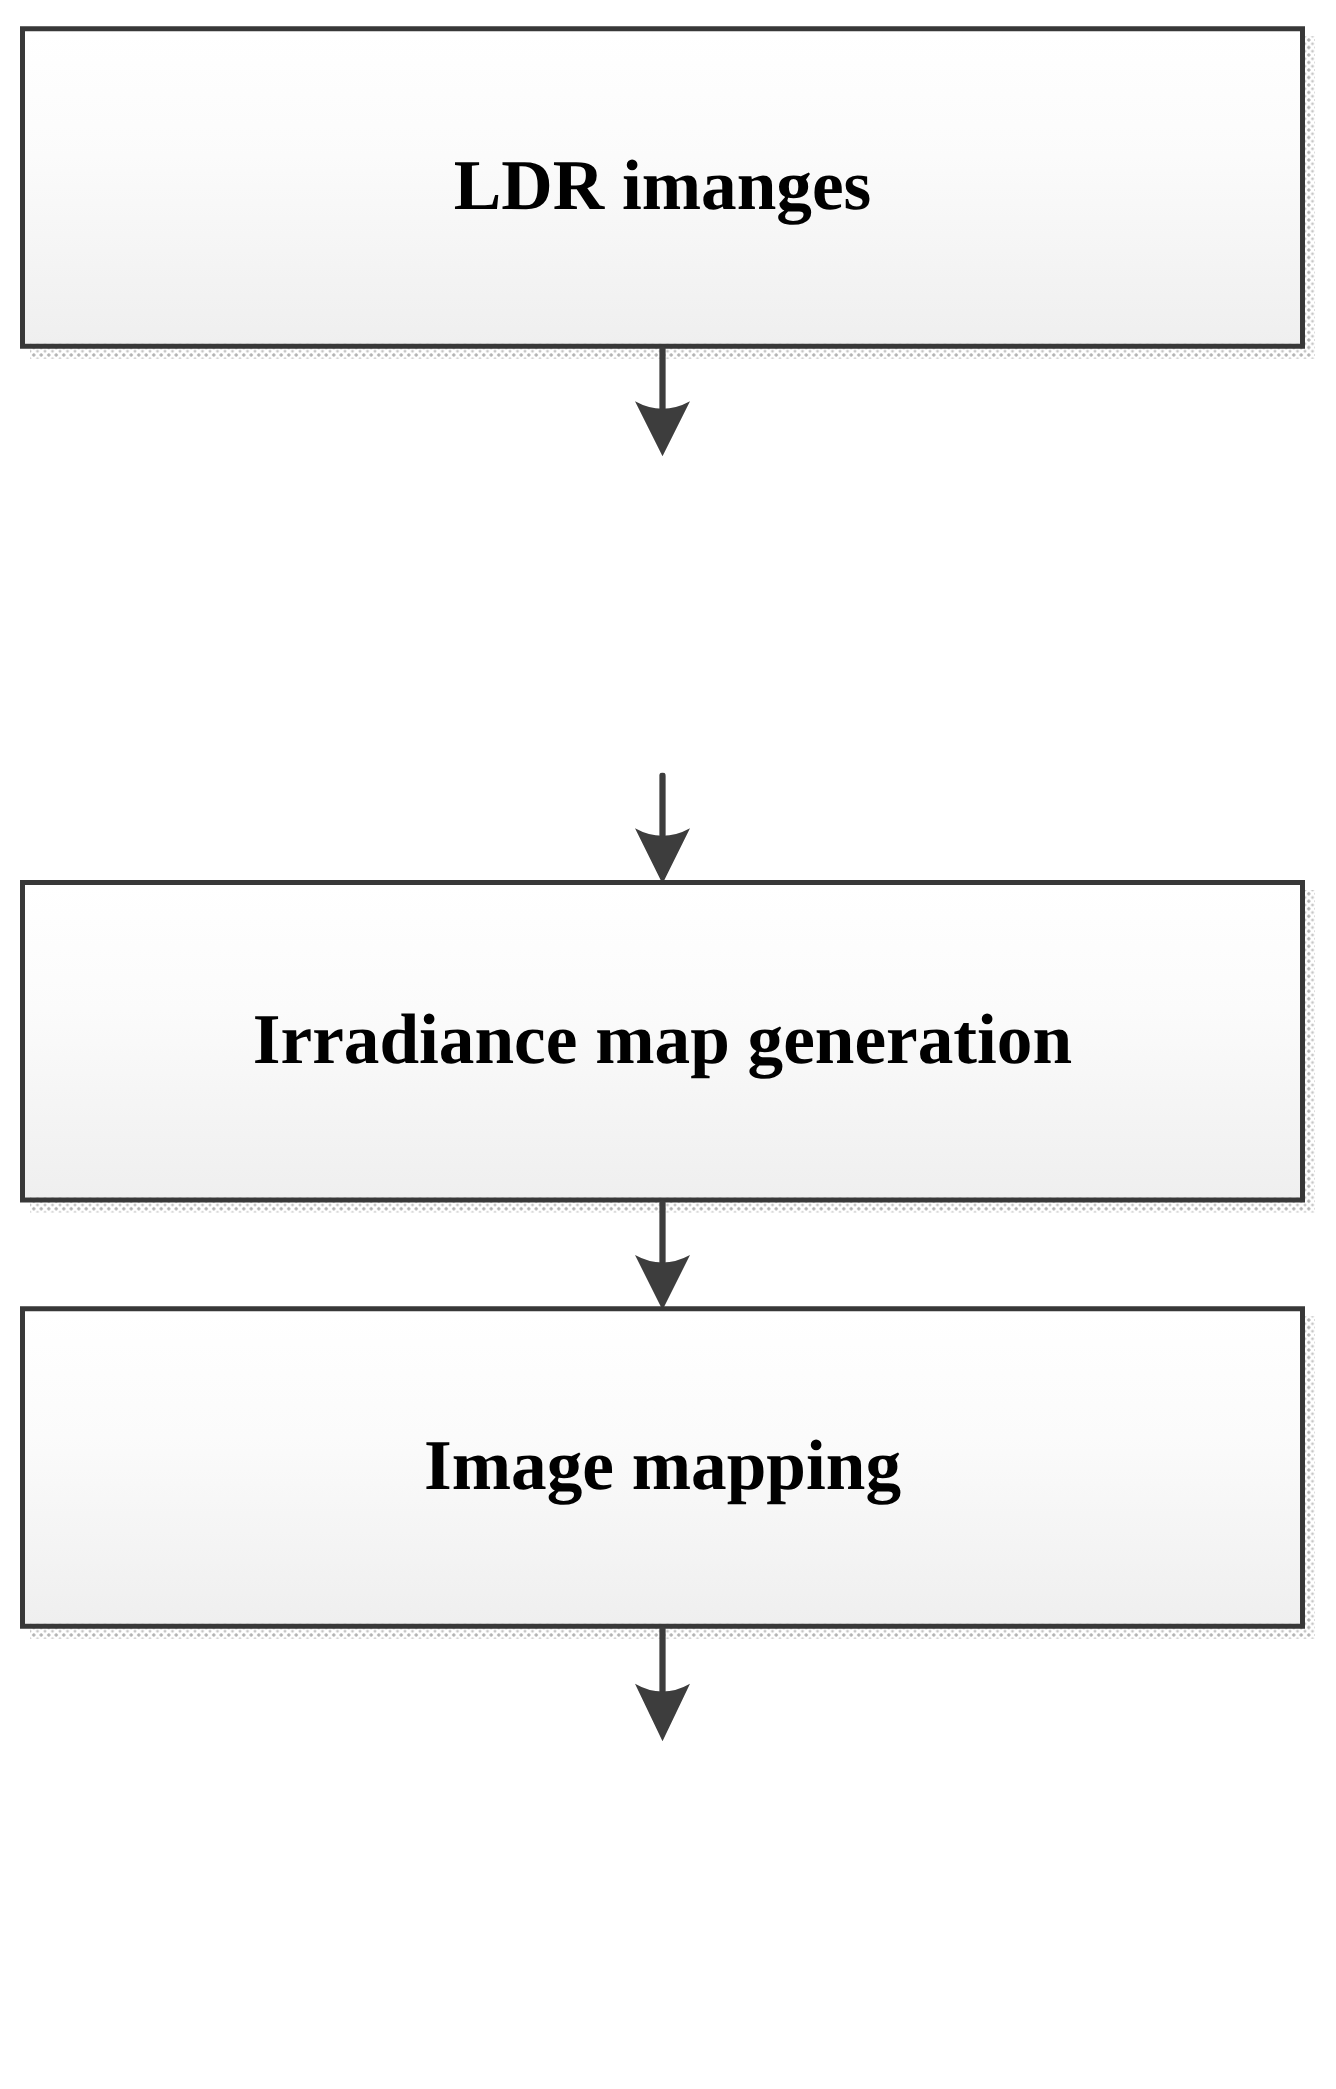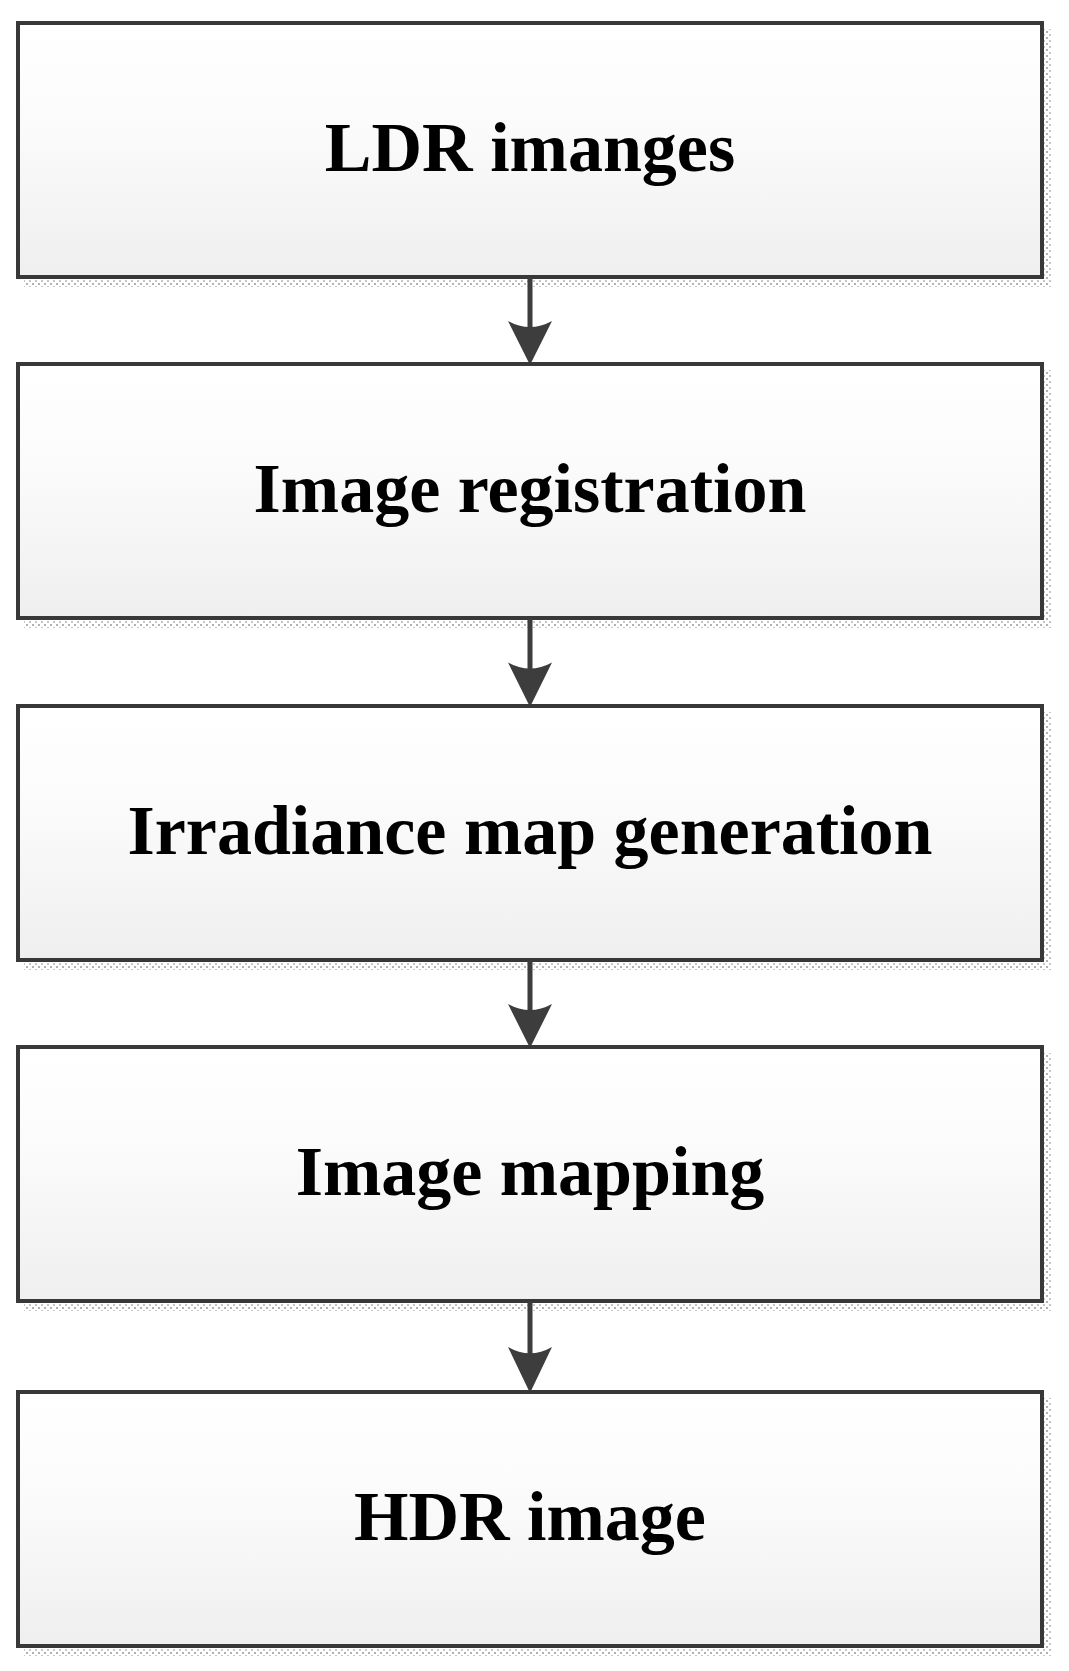--- a/index.html
+++ b/index.html
@@ -41,21 +41,21 @@
     width: 1028px;
     height: 258px;
     box-sizing: border-box;
     border: 4px solid #383838;
     background: linear-gradient(180deg, #ffffff 0%, #fbfbfb 40%, #efefef 100%);
     display: flex;
     align-items: center;
     justify-content: center;
   }
   .node-label {
-    font-size: 70px;
+    font-size: 57px;
     font-weight: bold;
     color: #000000;
     letter-spacing: 0px;
     white-space: nowrap;
     transform: translateY(-2px);
   }
   .arrow {
     position: absolute;
     left: 507px;
     width: 46px;
@@ -85,26 +85,20 @@
     </div>
   </div>
 
   <div class="arrow" id="arrow-0">
     <svg viewBox="0 0 46 88" preserveAspectRatio="none">
       <rect x="20.5" y="0" width="5" height="52" rx="2.5" fill="#3d3d3d"></rect>
       <path d="M 1,44 Q 23,56 45,44 L 23,88 Z" fill="#3d3d3d"></path>
     </svg>
   </div>
 
-  <div class="node-wrap" id="node-1">
-    <div class="node-shadow"></div>
-    <div class="node-face">
-      <span class="node-label">Image registration</span>
-    </div>
-  </div>
 
   <div class="arrow" id="arrow-1">
     <svg viewBox="0 0 46 88" preserveAspectRatio="none">
       <rect x="20.5" y="0" width="5" height="52" rx="2.5" fill="#3d3d3d"></rect>
       <path d="M 1,44 Q 23,56 45,44 L 23,88 Z" fill="#3d3d3d"></path>
     </svg>
   </div>
 
   <div class="node-wrap" id="node-2">
     <div class="node-shadow"></div>
@@ -127,20 +121,14 @@
     </div>
   </div>
 
   <div class="arrow" id="arrow-3">
     <svg viewBox="0 0 46 88" preserveAspectRatio="none">
       <rect x="20.5" y="0" width="5" height="52" rx="2.5" fill="#3d3d3d"></rect>
       <path d="M 1,44 Q 23,56 45,44 L 23,88 Z" fill="#3d3d3d"></path>
     </svg>
   </div>
 
-  <div class="node-wrap" id="node-4">
-    <div class="node-shadow"></div>
-    <div class="node-face">
-      <span class="node-label">HDR image</span>
-    </div>
-  </div>
 
 </div>
 
 </body></html>

